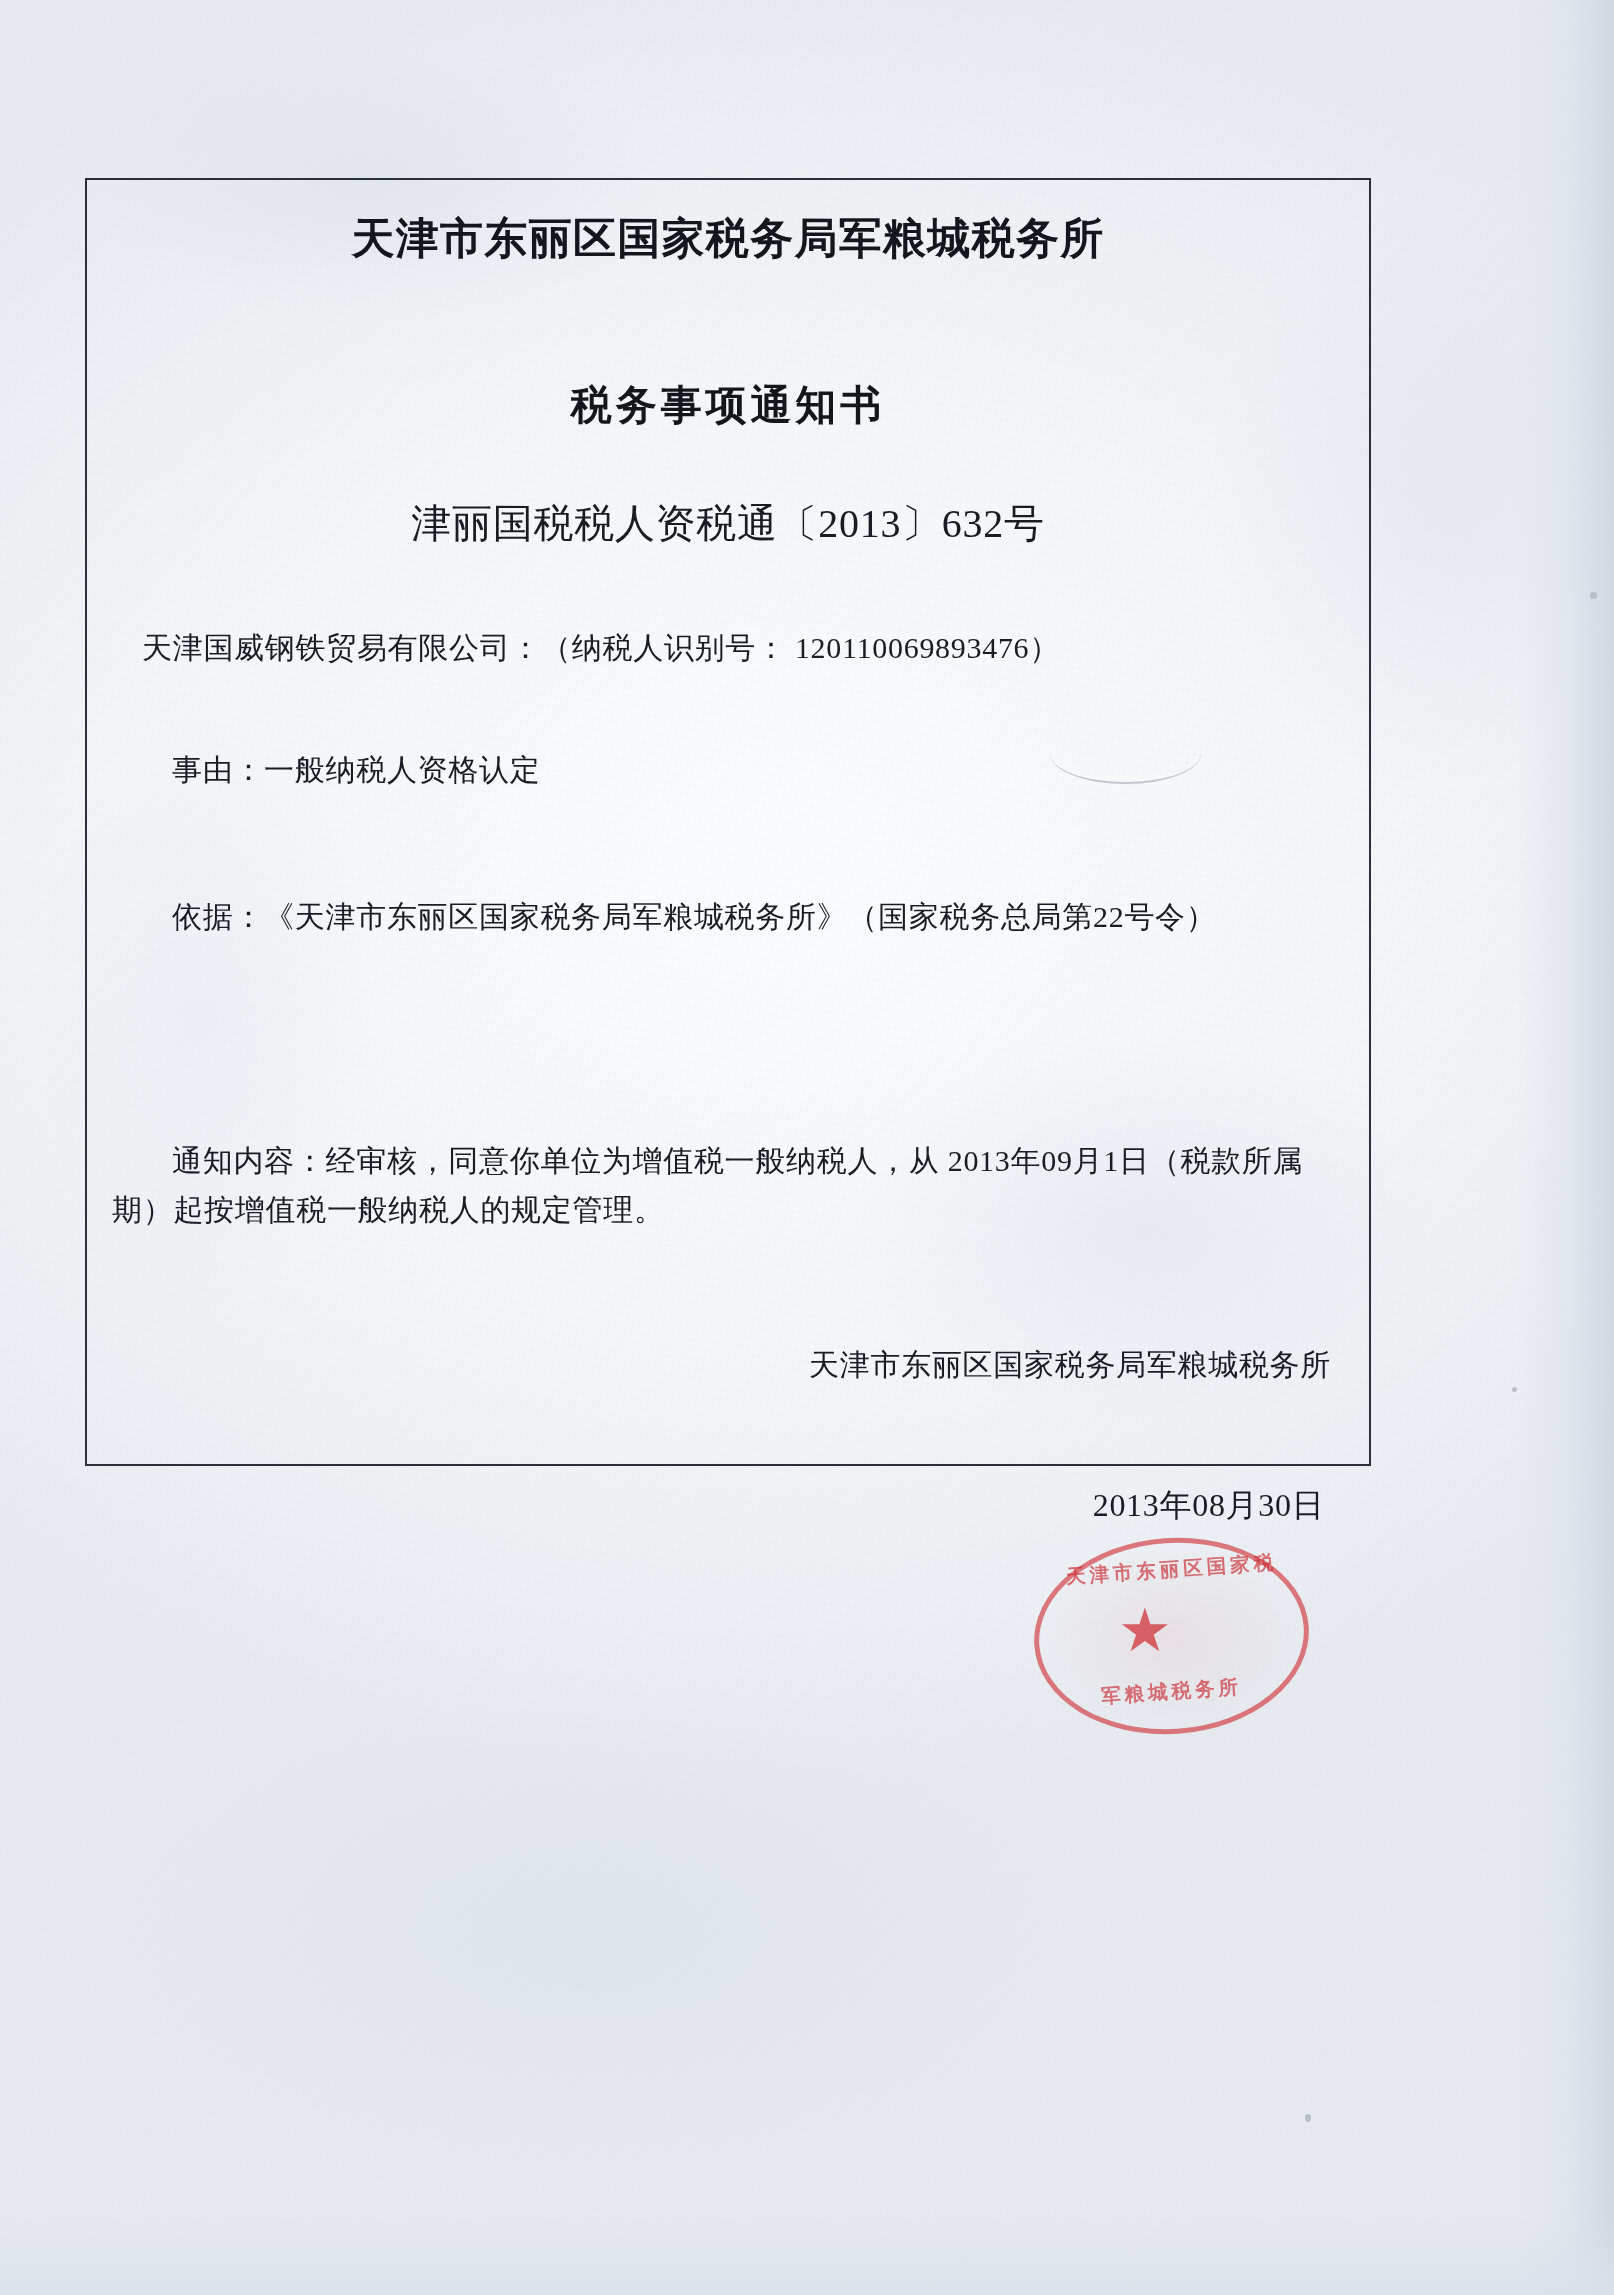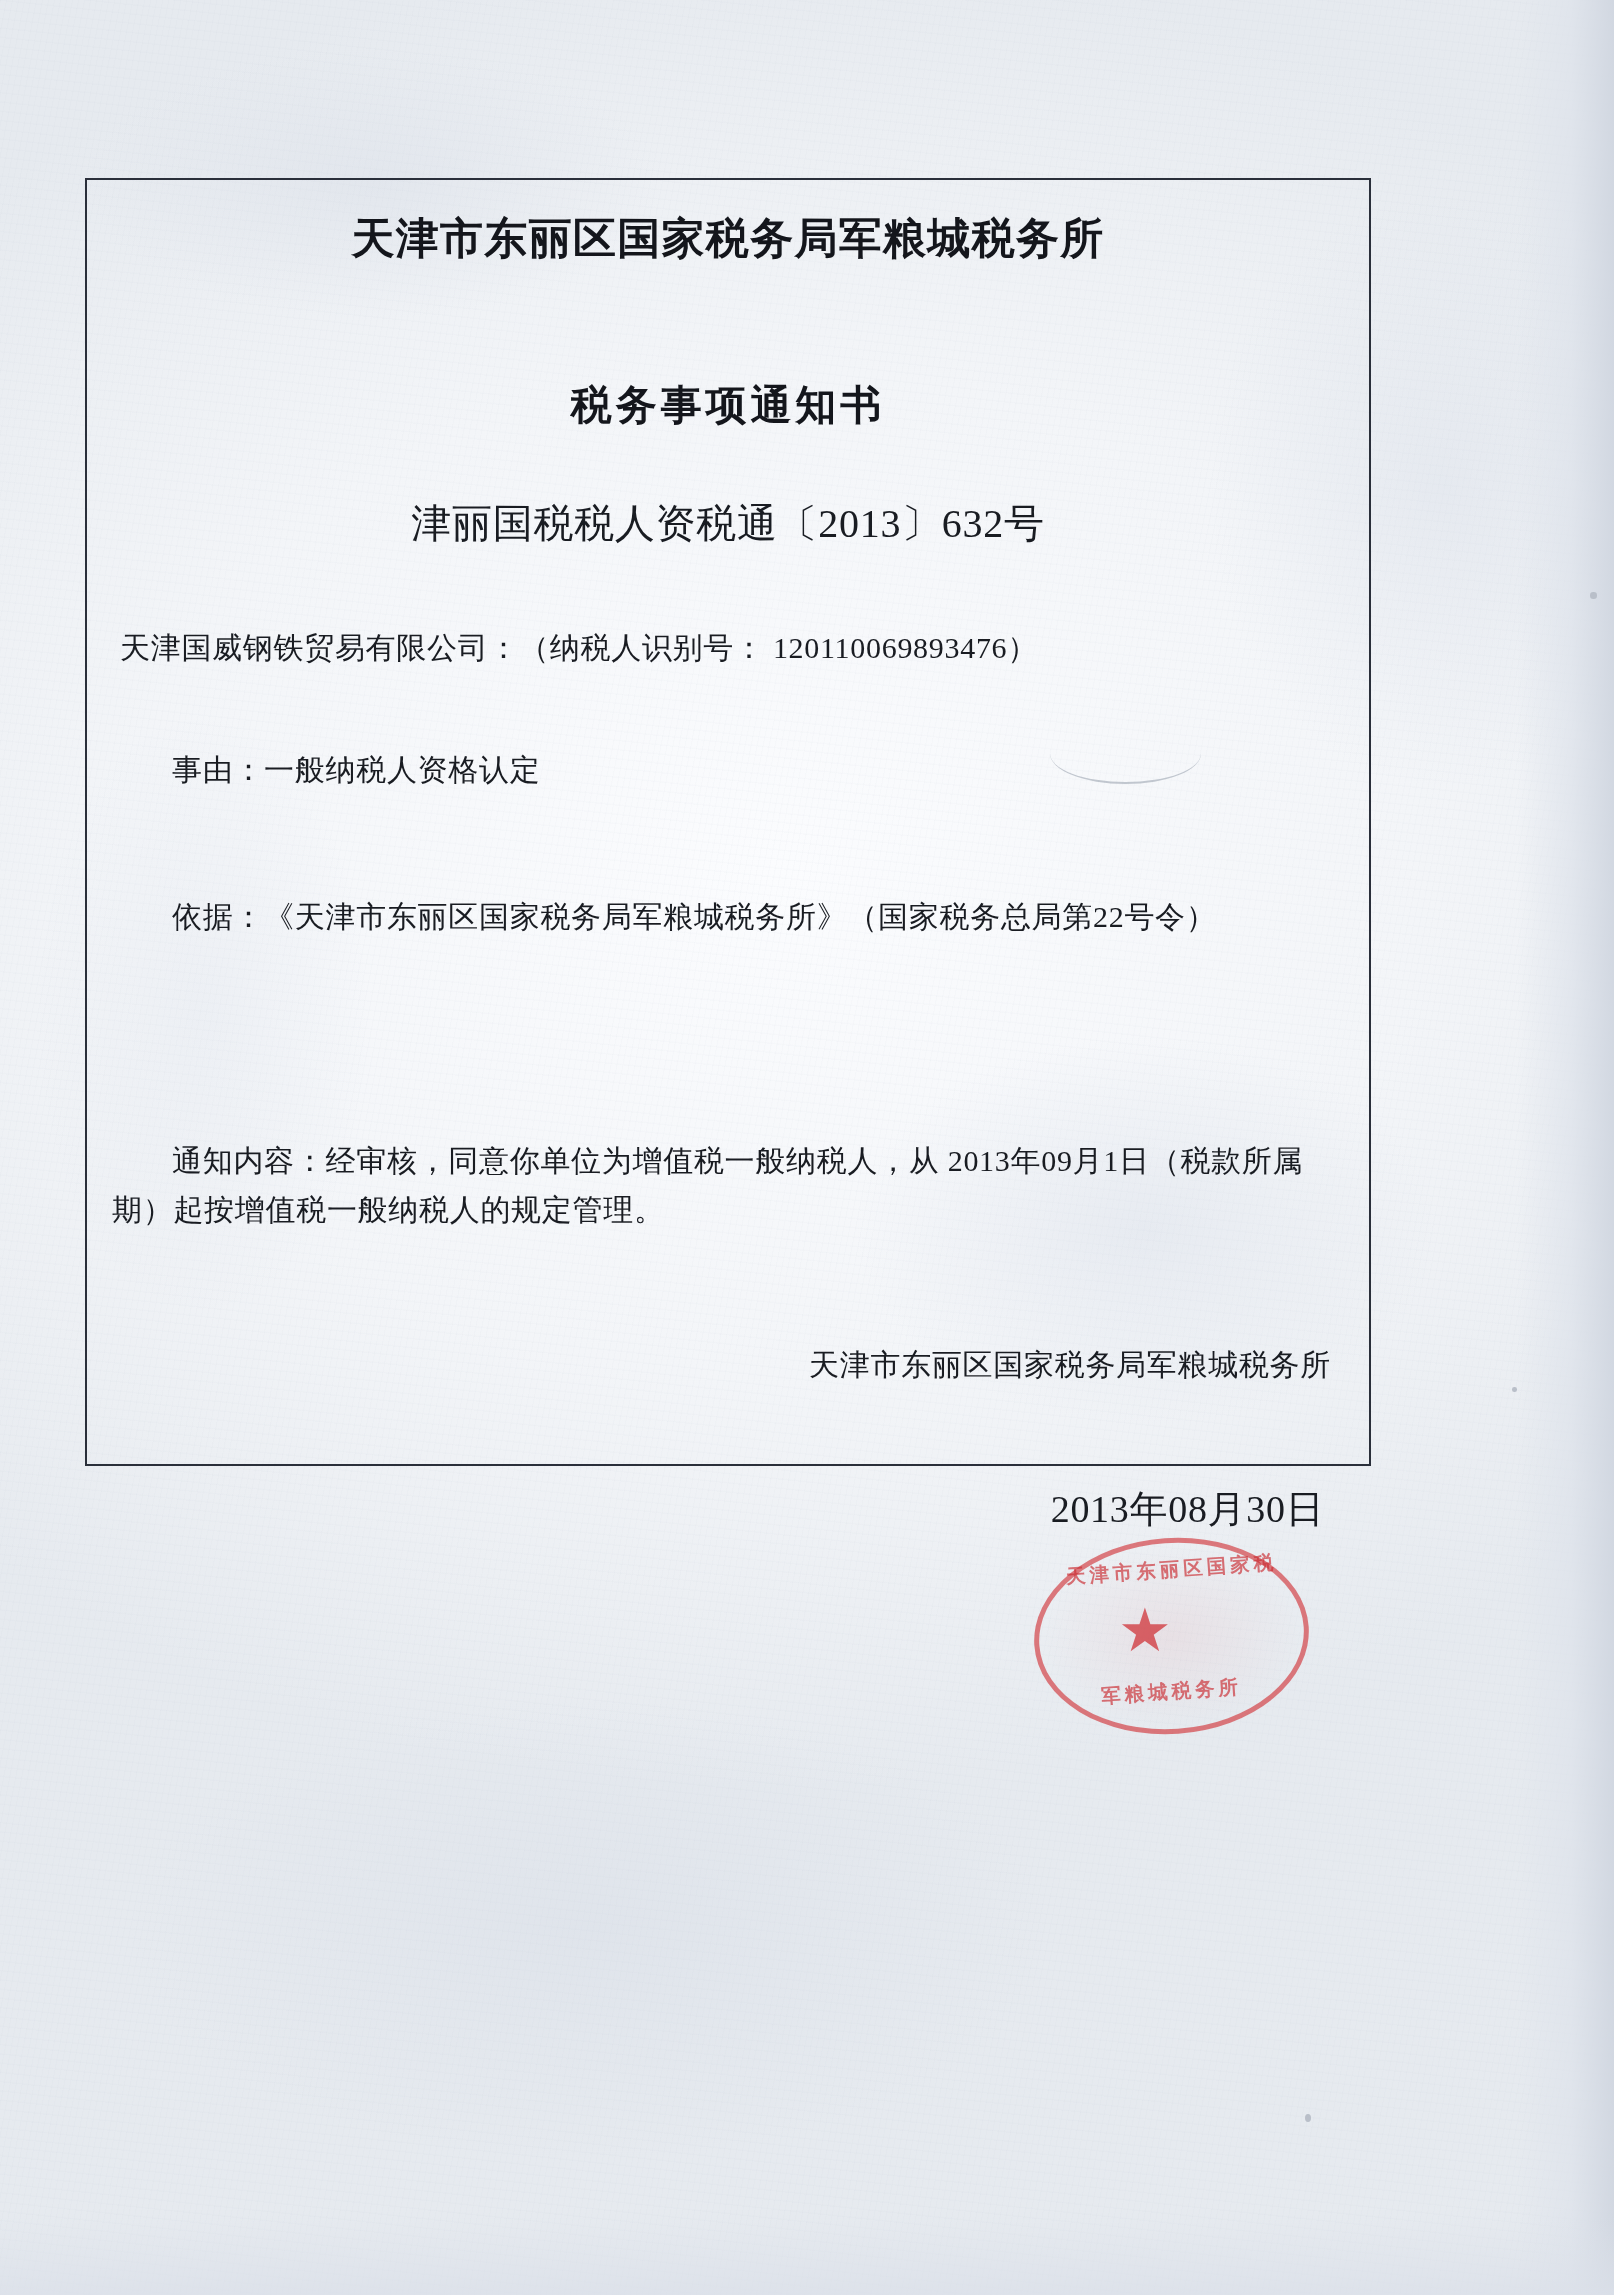--- a/index.html
+++ b/index.html
@@ -111,21 +111,21 @@
     font-size: 40px;
     color: #191c22;
     margin-top: 63px;
     letter-spacing: 0.7px;
   }
 
   .addressee {
     font-size: 30px;
     color: #191c22;
     margin-top: 77px;
-    margin-left: 8px;
+    margin-left: 30px;
     letter-spacing: 0.7px;
   }
 
   .para {
     font-size: 30px;
     color: #191c22;
     line-height: 1.62;
     letter-spacing: 0.7px;
   }
   .indent { text-indent: 2em; }
@@ -138,21 +138,21 @@
     margin-top: 111px;
     text-align: right;
     font-size: 30px;
     color: #191c22;
     letter-spacing: 0.7px;
     padding-right: 13px;
   }
   .sign-date {
     margin-top: 98px;
     text-align: right;
-    font-size: 38px;
+    font-size: 32px;
     color: #191c22;
     letter-spacing: 0.7px;
     padding-right: 19.6px;
   }
 
   
   .seal {
     position: absolute;
     left: 1034px;
     top: 1538px;

